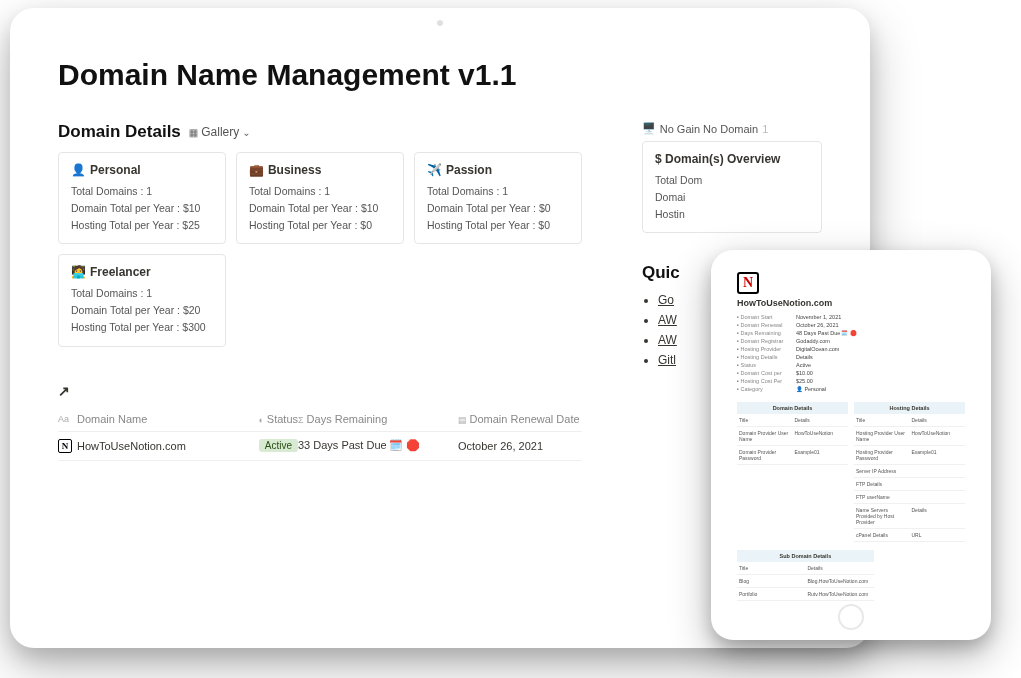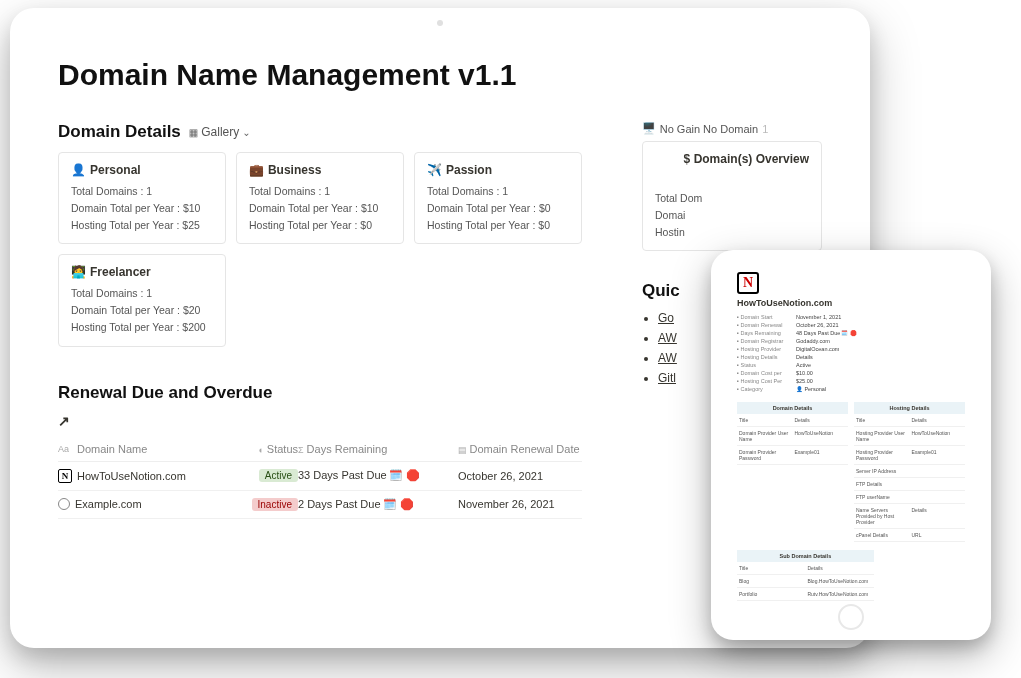--- a/index.html
+++ b/index.html
@@ -160,22 +160,21 @@
     }
     .overview-card {
       border: 1px solid #e5e5e5;
       border-radius: 4px;
       padding: 10px 12px;
       background: #fff;
     }
     .overview-title {
       font-size: 12px;
       font-weight: 600;
-      margin-bottom: 24px;
-      text-align: right;
+      margin-bottom: 6px;
     }
     .quick-links { margin-top: 30px; }
     .quick-links ul { list-style: disc; padding-left: 16px; }
     .quick-links li {
       font-size: 12px;
       text-decoration: underline;
       margin-bottom: 6px;
     }
     .renewal-section { margin-top: 36px; }
 
@@ -313,26 +312,25 @@
             <div class="card-line">Domain Total per Year : $0</div>
             <div class="card-line">Hosting Total per Year : $0</div>
           </div>
           <div class="card">
             <div class="card-title">
               <span>🧑‍💻</span>
               <span>Freelancer</span>
             </div>
             <div class="card-line">Total Domains : 1</div>
             <div class="card-line">Domain Total per Year : $20</div>
-            <div class="card-line">Hosting Total per Year : $200</div>
+            <div class="card-line">Hosting Total per Year : $300</div>
           </div>
         </div>
 
       <div class="renewal-section">
-        <h2>Renewal Due and Overdue</h2>
         <div class="section-sub">
           <span>↗</span>
         </div>
 
         <div class="table">
           <div class="table-header">
             <div class="col-name">
                 <span class="th-ico">Aa</span>
                 <span>Domain Name</span>
               </div>
@@ -343,29 +341,20 @@
           <div id="table-body">
               <div class="table-row">
                 <div class="col-name">
                   <span class="notion-icon">N</span>
                   <span>HowToUseNotion.com</span>
                 </div>
                 <div class="col-status"><span class="badge badge-active">Active</span></div>
                 <div class="col-days">33 Days Past Due 🗓️ 🛑</div>
                 <div class="col-date">October 26, 2021</div>
               </div>
-              <div class="table-row">
-                <div class="col-name">
-                  <span class="globe-icon"></span>
-                  <span>Example.com</span>
-                </div>
-                <div class="col-status"><span class="badge badge-inactive">Inactive</span></div>
-                <div class="col-days">2 Days Past Due 🗓️ 🛑</div>
-                <div class="col-date">November 26, 2021</div>
-              </div>
             </div>
         </div>
       </div>
     </div>
 
     <div class="right-col">
       <div class="right-pill">
         <span>🖥️</span>
         <span>No Gain No Domain</span>
         <span style="color:#bbb">1</span>

